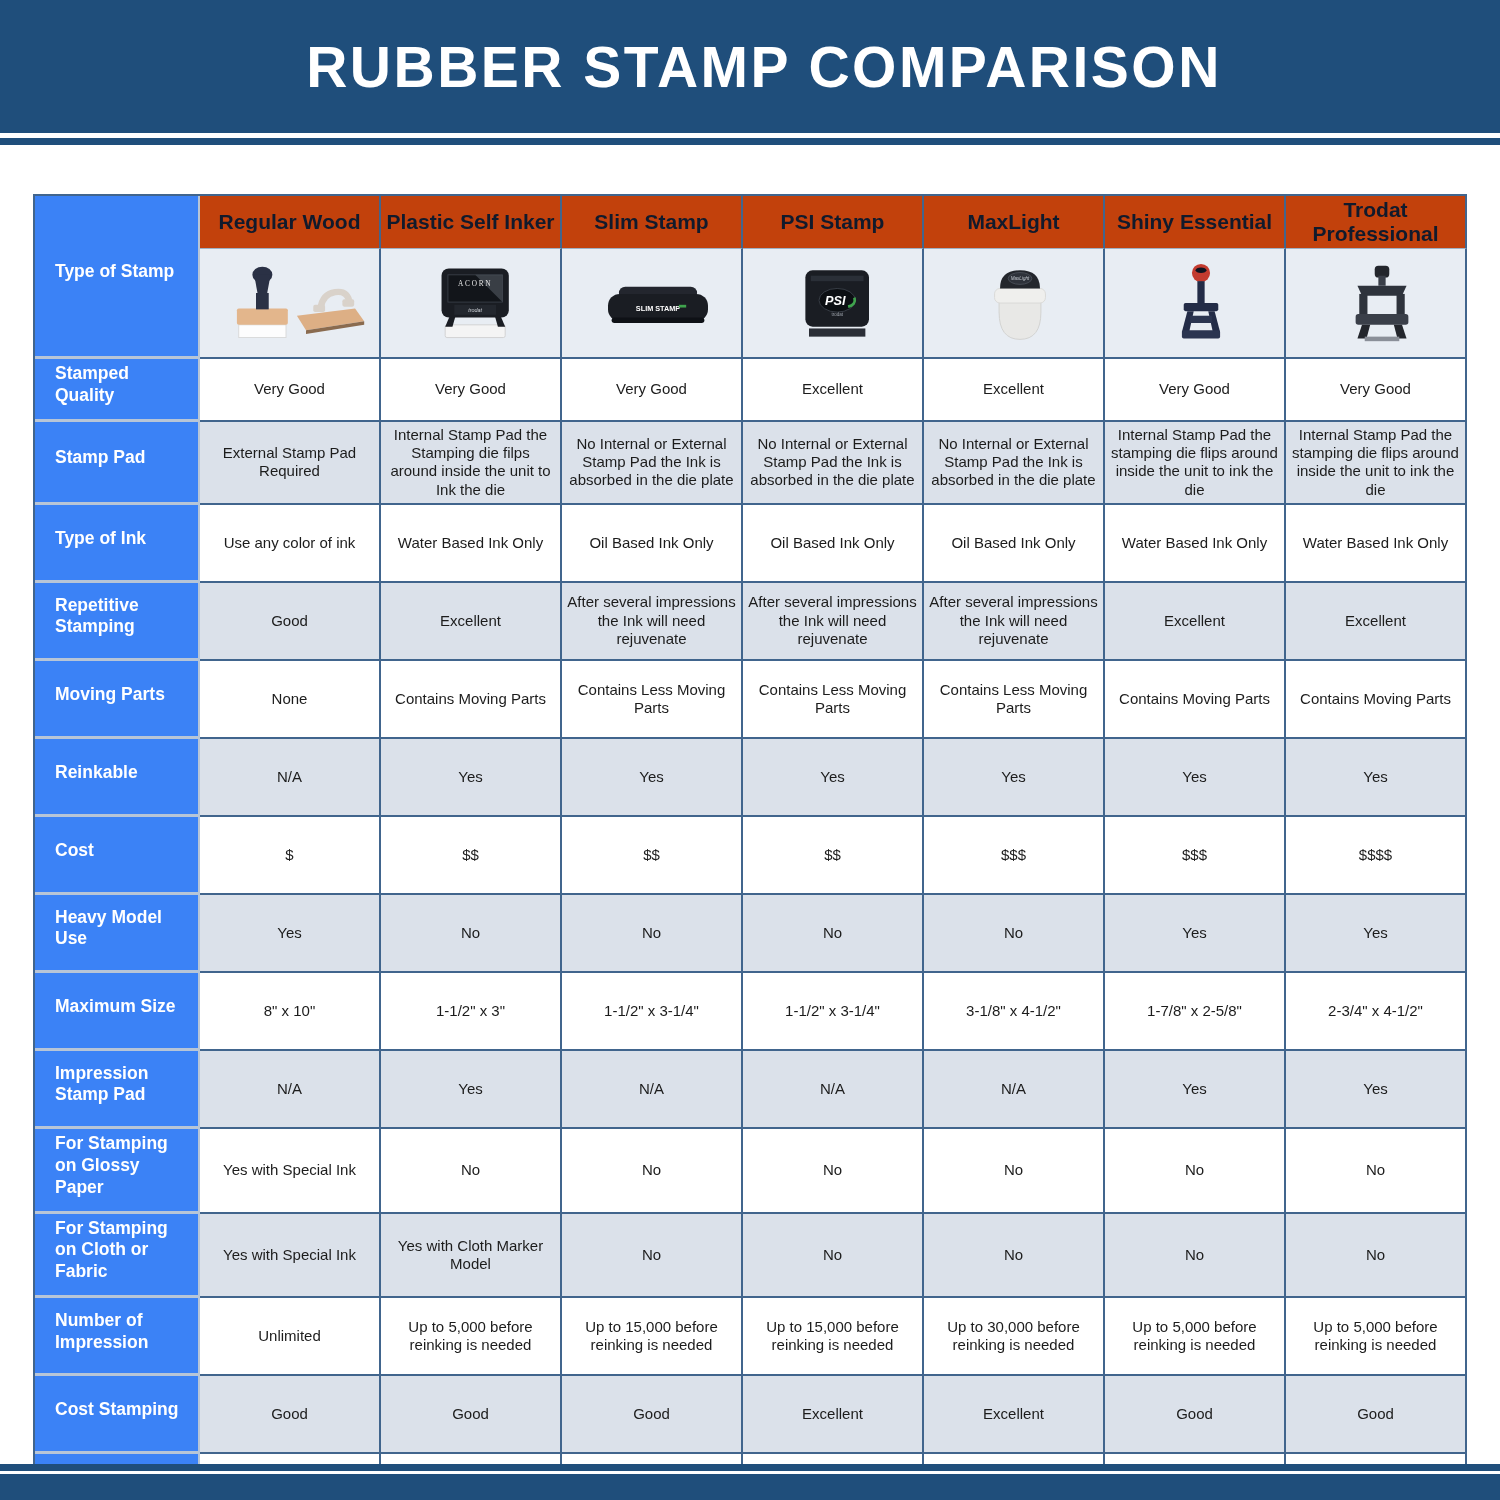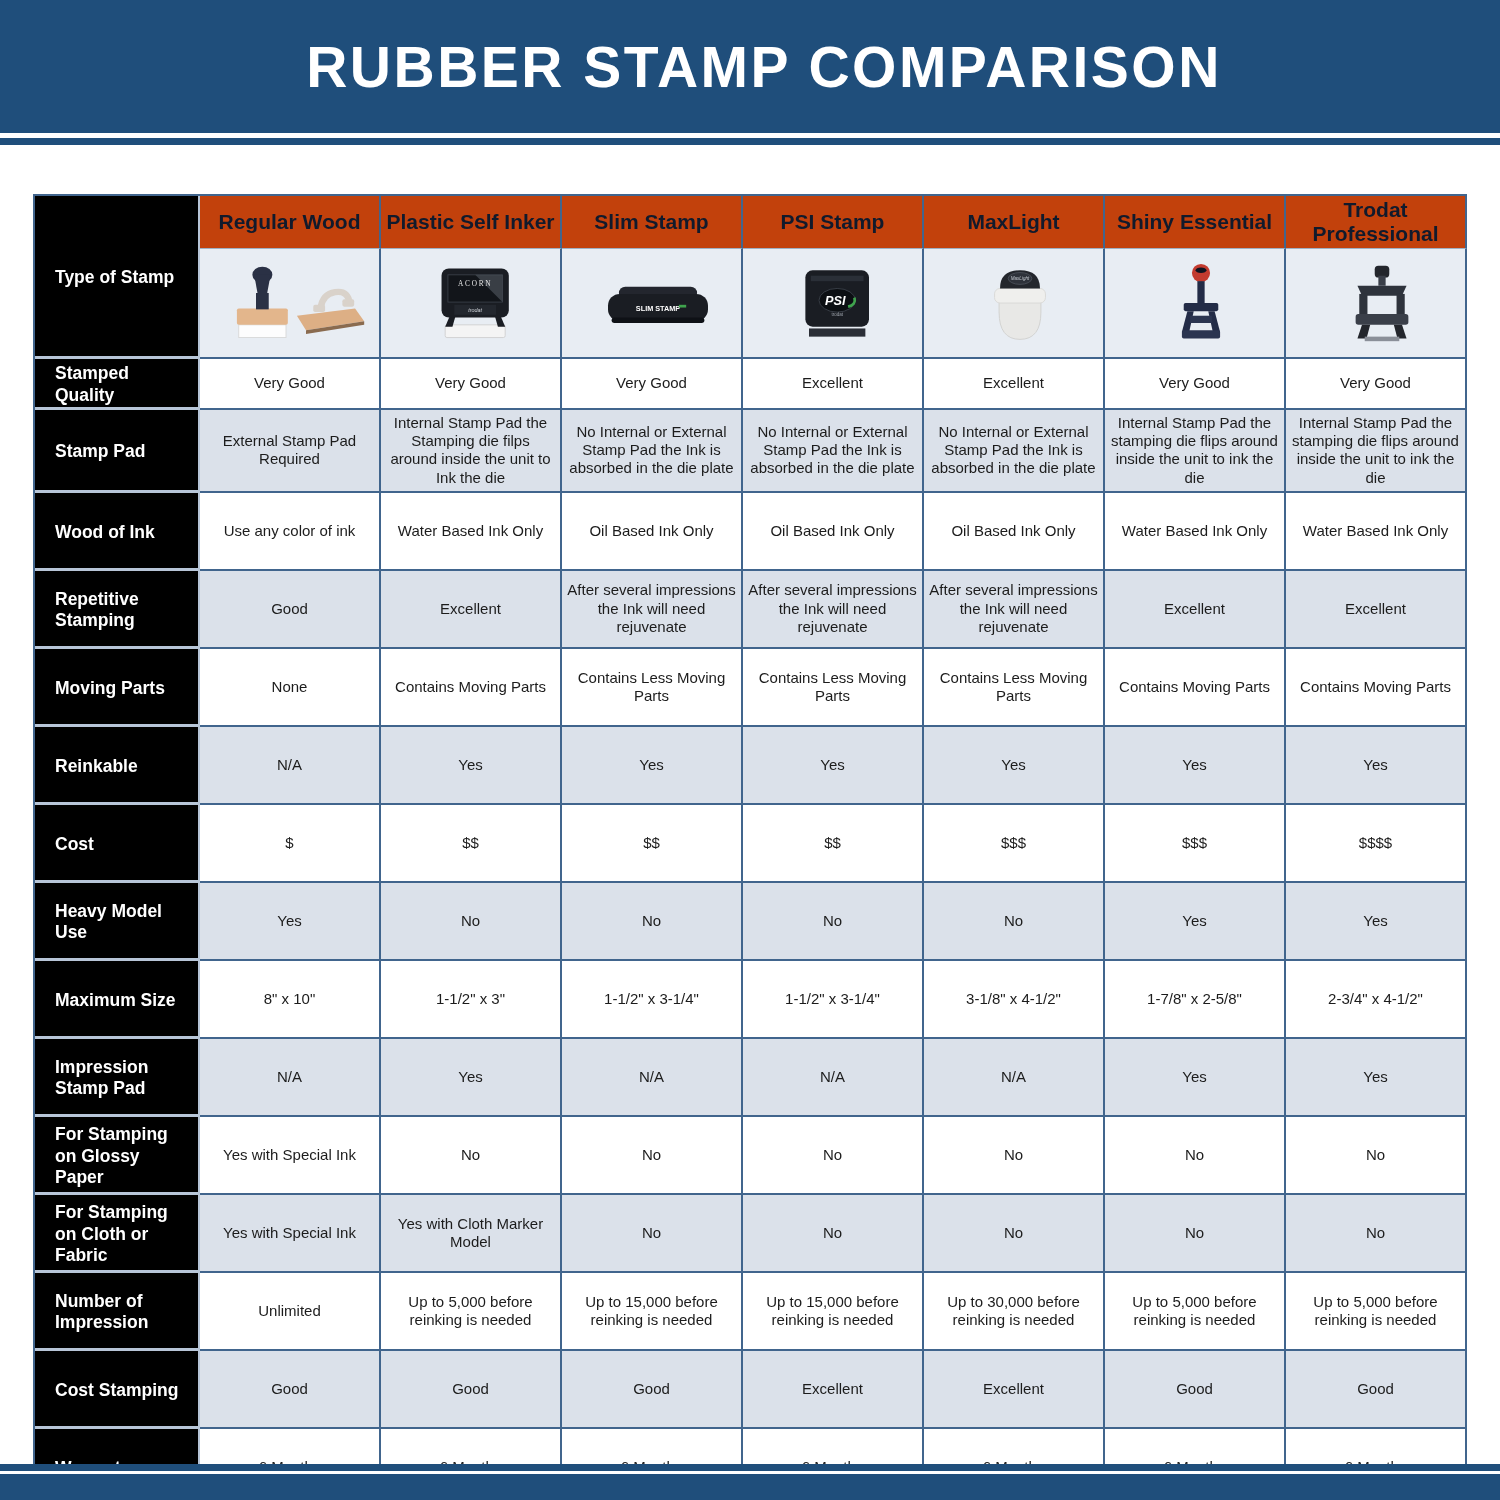--- a/index.html
+++ b/index.html
@@ -13,21 +13,21 @@
 
   
   table.cmp { width:1434px; margin:49px auto 0 auto; border-collapse:separate; border-spacing:0;
               table-layout:fixed; border-top:2px solid #41658D; border-left:2px solid #41658D;
               border-bottom:3px solid #9AA9BC; }
   col.label-col { width:165px; }
 
   th,td { border-right:2px solid #41658D; border-bottom:2px solid #41658D; vertical-align:middle; }
 
   
-  th.label-cell { background:#000000; color:#ffffff; text-align:left; padding:4px 8px 0 20px;
+  th.label-cell { background:#3b82f6; color:#ffffff; text-align:left; padding:4px 8px 12px 20px;
                   font-size:17.5px; font-weight:bold; line-height:1.25;
                   border-right:2px solid #B7C5D7; border-bottom:3px solid #B7C5D7; }
 
   
   tr.header-strip th.col-head { background:#c2410c; color:#111A2C; font-size:21px; font-weight:bold;
                                 height:24px; padding:2px; border-bottom:1px solid #9FB0C4; }
 
   
   tr.image-row td { background:#E8EDF3; height:84px; text-align:center; padding:14px; }
   tr.image-row svg { height:80px; width:164px; display:block; margin:0 auto; }
@@ -163,21 +163,21 @@
         <th class="label-cell">Stamp Pad</th>
         <td>External Stamp Pad Required</td>
         <td>Internal Stamp Pad the Stamping die filps around inside the unit to Ink the die</td>
         <td>No Internal or External Stamp Pad the Ink is absorbed in the die plate</td>
         <td>No Internal or External Stamp Pad the Ink is absorbed in the die plate</td>
         <td>No Internal or External Stamp Pad the Ink is absorbed in the die plate</td>
         <td>Internal Stamp Pad the stamping die flips around inside the unit to ink the die</td>
         <td>Internal Stamp Pad the stamping die flips around inside the unit to ink the die</td>
       </tr>
       <tr class="data-row">
-        <th class="label-cell">Wood of Ink</th>
+        <th class="label-cell">Type of Ink</th>
         <td>Use any color of ink</td>
         <td>Water Based Ink Only</td>
         <td>Oil Based Ink Only</td>
         <td>Oil Based Ink Only</td>
         <td>Oil Based Ink Only</td>
         <td>Water Based Ink Only</td>
         <td>Water Based Ink Only</td>
       </tr>
       <tr class="data-row alt">
         <th class="label-cell">Repetitive Stamping</th>

